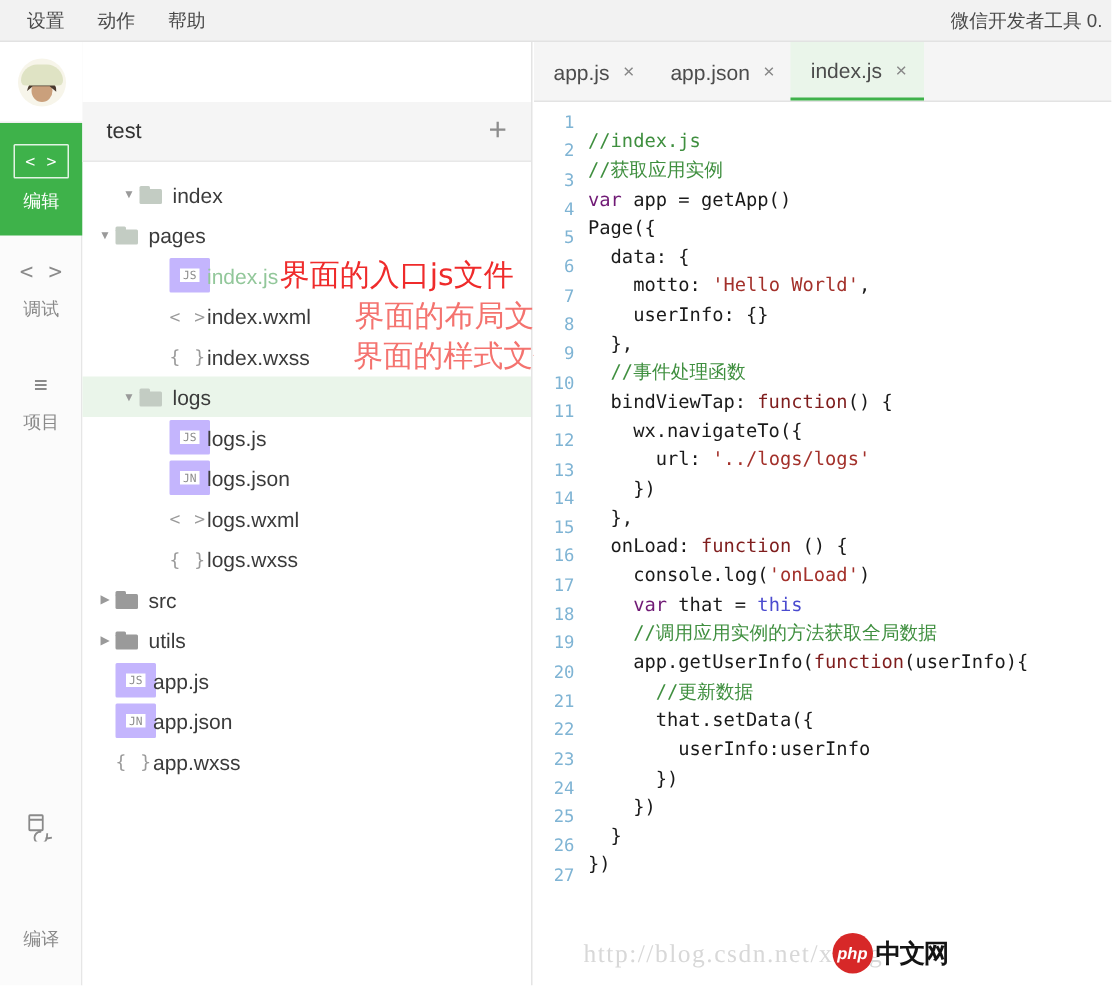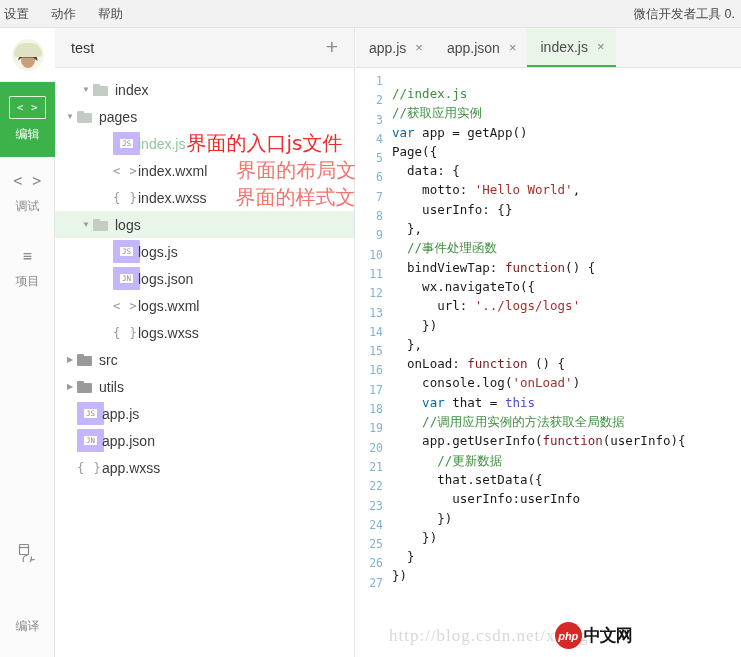--- a/index.html
+++ b/index.html
@@ -21,21 +21,21 @@
 
   
   .menubar {
     position: absolute;
     left: 0; top: 0;
     width: 741px; height: 28px;
     background: #f2f2f2;
     border-bottom: 1px solid #e2e2e2;
     display: flex;
     align-items: center;
-    padding-left: 4px;
+    padding-left: 18px;
   }
   .menubar-item {
     font-size: 12.5px;
     color: #4a4a4a;
     margin-right: 22px;
     line-height: 28px;
     cursor: default;
   }
   .window-title {
     position: absolute;
@@ -146,20 +146,21 @@
     background: #ffffff;
     border-right: 1px solid #e4e4e4;
   }
   .filepanel-head {
     height: 40px;
     background: #f5f5f5;
     border-bottom: 1px solid #e8e8e8;
     display: flex;
     align-items: center;
     padding: 0 12px 0 16px;
+    margin-top: 40px;
   }
   .project-name {
     font-size: 14.5px;
     color: #333333;
     flex: 1;
   }
   .add-btn {
     font-size: 21px;
     color: #8d8d8d;
     line-height: 1;
@@ -313,21 +314,21 @@
     text-align: right;
     padding-right: 9px;
     color: #7fb4d4;
     font-size: 11.5px;
     flex: none;
     user-select: none;
   }
   .code-txt { color: #1a1a1a; margin-top: 24px; }
 
   .tk-com { color: #3f8f3f; }
-  .tk-kw  { color: #0369a1; }
+  .tk-kw  { color: #701a75; }
   .tk-str { color: #a3312b; }
   .tk-fn  { color: #7f1d1d; }
   .tk-this{ color: #4b4bcf; }
   .tk-pln { color: #1a1a1a; }
 
   
   .watermark {
     position: absolute;
     left: 389px; top: 622px;
     display: flex;

